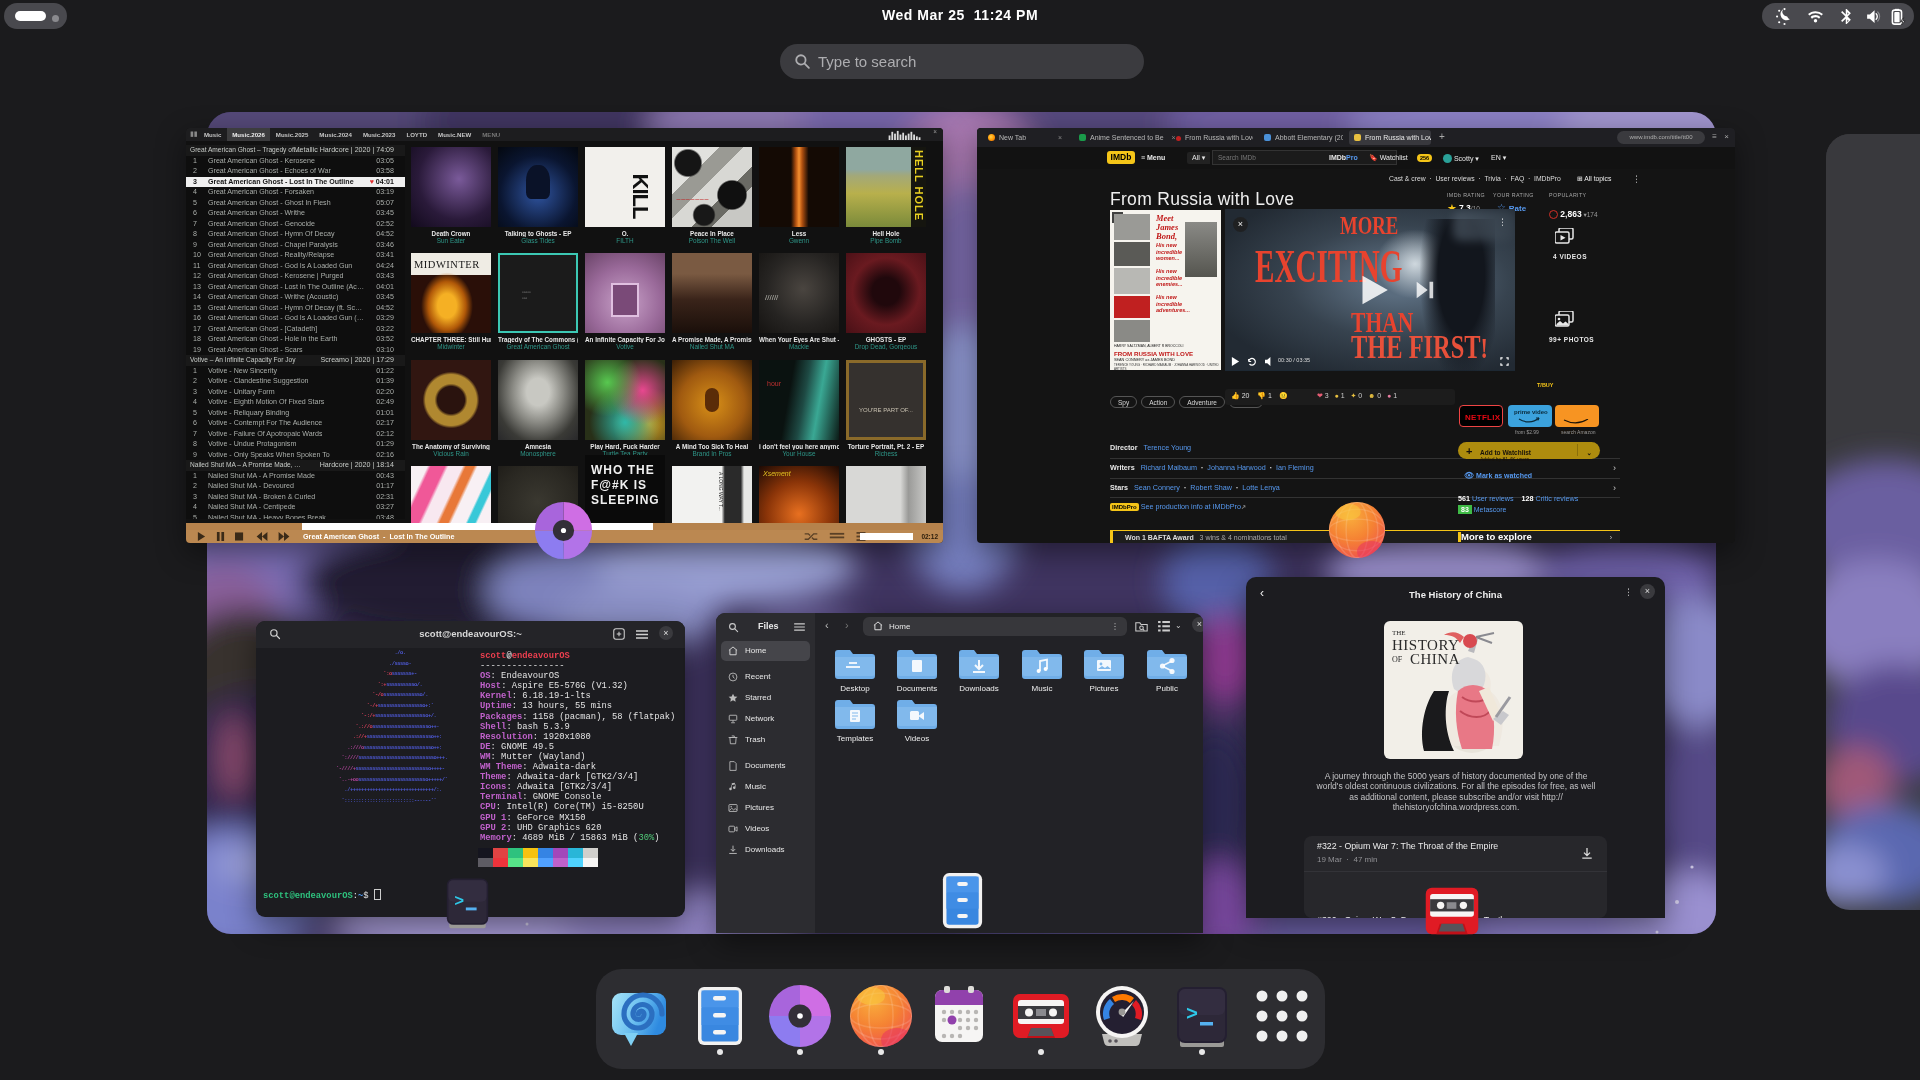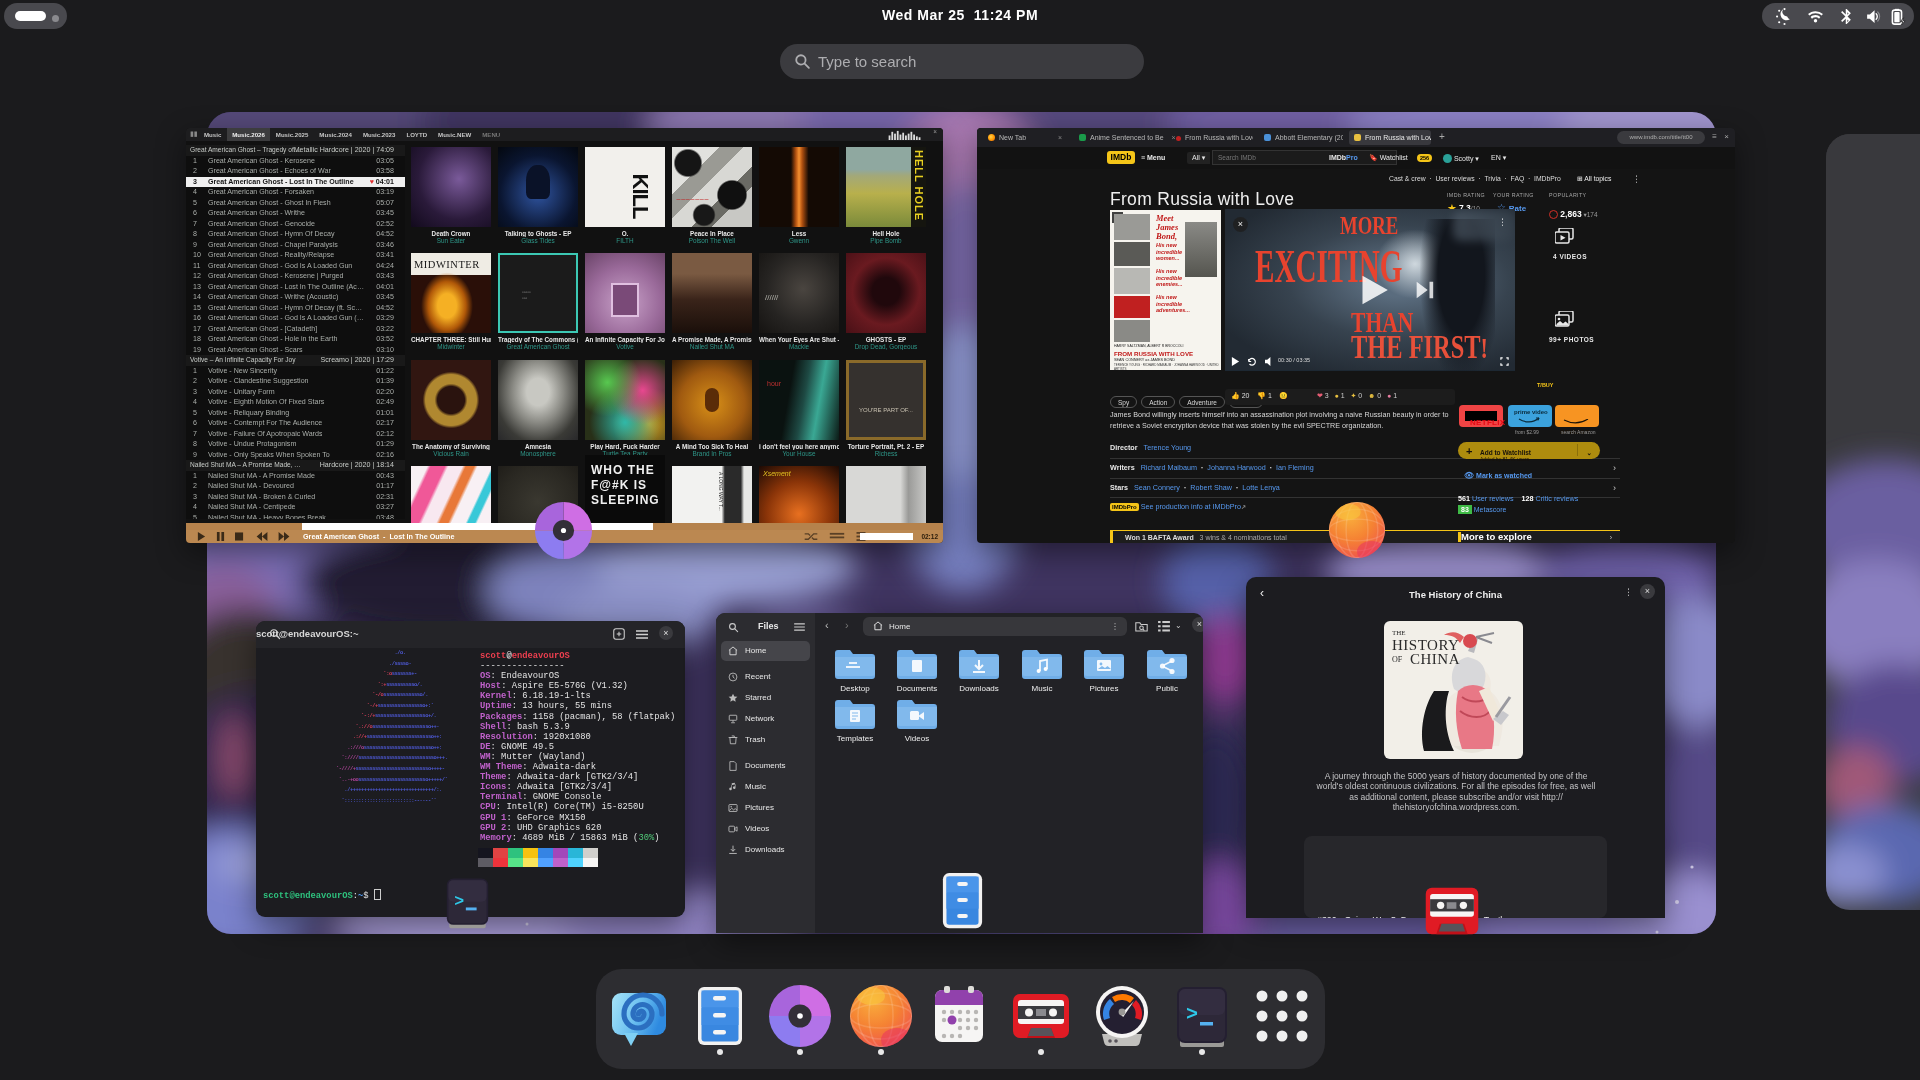--- a/index.html
+++ b/index.html
@@ -74,21 +74,21 @@
 .fchev{position:absolute;left:636px;color:#ccc;font-size:9px}
 .sbtn{position:absolute;width:44px;height:22px;border-radius:4px;top:277px}
 #fwatch{position:absolute;left:481px;top:314px;width:142px;height:17px;background:#ae8c0e;border-radius:9px;color:#18120a;font-size:6.5px;font-weight:bold;line-height:17px}
 .fblue{color:#5799ef}
 #fmeta{position:absolute;left:481px;top:378px;font-size:7px;color:#e8e8e8;font-weight:bold}
 #fbafta{position:absolute;left:133px;top:402px;width:510px;height:13px;background:#1d1d1d;border-left:3px solid #f5c518;border-top:1px solid #f5c518;font-size:7px;color:#ddd;line-height:13px}
 #fmore{position:absolute;left:481px;top:404px;font-size:9.5px;font-weight:bold;color:#fff;border-left:3px solid #f5c518;line-height:10px}
 
 #term{left:256px;top:621px;width:429px;height:296px;background:#1c1c20;border-radius:9px}
 #ttitle{position:absolute;left:0;top:0;width:100%;height:27px;background:#242428;border-radius:9px 9px 0 0;color:#dcdcdc}
-#ttitle .tt{position:absolute;width:100%;top:7px;font-size:9.5px;font-weight:bold;color:#d8d8d8}
+#ttitle .tt{position:absolute;width:100%;text-align:center;top:7px;font-size:9.5px;font-weight:bold;color:#d8d8d8}
 #tascii{position:absolute;left:80px;top:27px;font-family:"Liberation Mono",monospace;font-size:5.4px;font-weight:bold;line-height:10.55px;white-space:pre;color:#4f5bda;letter-spacing:-.45px}
 #tascii i{color:#d6405c;font-style:normal}
 #tascii u{color:#b0449a;text-decoration:none}
 #tinfo{position:absolute;left:224px;top:30px;font-family:"Liberation Mono",monospace;font-size:8.8px;line-height:10.1px;white-space:pre;color:#e4e4e4}
 #tinfo b{color:#c061cb;font-weight:bold}
 #tprompt{position:absolute;left:7px;top:268px;font-family:"Liberation Mono",monospace;font-size:8.8px}
 .pal{position:absolute;width:15px;height:9.5px}
 
 #files{left:716px;top:613px;width:487px;height:320px;background:#222226;border-radius:9px 9px 0 0;overflow:hidden}
 #fsbar{position:absolute;left:0;top:0;width:99px;height:320px;background:#2c2c30}
@@ -706,32 +706,31 @@
       <rect x="4" y="0" width="14" height="11" rx="1.5" fill="none" stroke="#e8e8e8" stroke-width="1.5"></rect>
       <rect x="0" y="4" width="14" height="11" rx="1.5" fill="#151515" stroke="#e8e8e8" stroke-width="1.5"></rect>
       <circle cx="4" cy="8" r="1.3"></circle>
       <path d="M1.5 13l3.5-3 3 2.5 2.5-2 3 2.5v1.5h-12z"></path>
     </svg>
 <span class="fside" style="left:572px;top:208px">99+ PHOTOS</span>
 <span style="position:absolute;left:133px;top:263px;white-space:nowrap"><span class="chip">Spy</span><span class="chip">Action</span><span class="chip">Adventure</span><span class="chip">Thrille</span></span>
 <span style="position:absolute;left:248px;top:261px;width:230px;height:16px;background:#1c1c1c;border-radius:3px"></span>
 <span style="position:absolute;left:254px;top:264px;color:#ddd;font-size:7px">👍 20 &nbsp;&nbsp; 👎 1 &nbsp;&nbsp; 😐</span>
 <span style="position:absolute;left:340px;top:264px;font-size:7px;color:#ccc"><span style="color:#e85d75">❤</span> 3 &nbsp;&nbsp;<span style="color:#e8c040">●</span> 1 &nbsp;&nbsp;<span style="color:#e8c040">✦</span> 0 &nbsp;&nbsp;<span style="color:#e8c040">☻</span> 0 &nbsp;&nbsp;<span style="color:#e87da0">●</span> 1</span>
-<div id="fdesc">James Bond willingly inserts himself into an assassination plot involving a naive Russian beauty in order to<br>retrieve a Soviet encryption device that was stolen by the evil SPECTRE organization.</div>
 <span class="frow" style="top:315px">Director&nbsp;&nbsp; <a>Terence Young</a></span>
 <div class="fhr" style="top:330px"></div>
 <span class="frow" style="top:335px">Writers&nbsp;&nbsp; <a>Richard Maibaum</a> &nbsp;·&nbsp; <a>Johanna Harwood</a> &nbsp;·&nbsp; <a>Ian Fleming</a></span>
     <span class="fchev" style="top:335px">›</span>
 <div class="fhr" style="top:350px"></div>
 <span class="frow" style="top:355px">Stars&nbsp;&nbsp; <a>Sean Connery</a> &nbsp;·&nbsp; <a>Robert Shaw</a> &nbsp;·&nbsp; <a>Lotte Lenya</a></span>
     <span class="fchev" style="top:355px">›</span>
 <div class="fhr" style="top:369px"></div>
 <span class="frow" style="top:374px"><span style="background:#f5c518;color:#000;font-size:6px;padding:1px 2px;border-radius:2px">IMDb<span style="color:#26629">Pro</span></span> <a>See production info at IMDbPro</a><span style="color:#888;font-size:6px">↗</span></span>
 <span style="position:absolute;left:560px;top:254px;color:#f5c518;font-size:5.5px;font-weight:bold">T/BUY</span>
-<span class="sbtn" style="left:482px;background:#000;border:6px solid #ef4444">
+<span class="sbtn" style="left:482px;background:#000;border:1px solid #ef4444">
       <span style="position:absolute;left:5px;top:7px;color:#e50914;font-weight:bold;font-size:8px;letter-spacing:.3px">NETFLIX</span>
     </span>
 <span class="sbtn" style="left:531px;background:#3ba2dd">
       <span style="position:absolute;left:6px;top:4px;color:#0a2a3a;font-weight:bold;font-size:6px">prime video</span>
       <svg style="position:absolute;left:10px;top:12px" width="22" height="7" viewBox="0 0 22 7">
         <path d="M1 2c6 4 14 4 20-1" fill="none" stroke="#0a2a3a" stroke-width="1.2"></path>
         <path d="M21 1l-3 0m3 0l-1 2.5" stroke="#0a2a3a" stroke-width="1"></path>
       </svg>
     </span>
 <span class="sbtn" style="left:578px;background:#f79422">
@@ -1001,20 +1000,27 @@
 <path d="M80 16c-6-6-14-6-20-2 8 0 12 2 16 8z" fill="#e06060"></path>
 <path d="M74 70 C70 90 72 110 78 128 L108 128 C112 108 110 88 104 70 C96 62 82 62 74 70z" fill="#e87886"></path>
 <path d="M78 76c8 6 20 6 26 0M76 90c10 8 24 8 30 0" stroke="#c04858" stroke-width="2" fill="none"></path>
 <path d="M95 70l14 30 8-6-12-28z" fill="#f0e8da"></path>
 <path d="M109 98l10-8 6 4-8 10z" fill="#c8c8cc"></path>
 <path d="M112 96l14-20" stroke="#9a9aa0" stroke-width="3"></path>
 </svg>
 </div>
 <div id="pdesc">A journey through the 5000 years of history documented by one of the<br>world's oldest continuous civilizations. For all the episodes for free, as well<br>as additional content, please subscribe and/or visit http://<br>thehistoryofchina.wordpress.com.</div>
 <div id="peps">
+<div class="ep" style="top:0">
+        <span class="e1">#322 - Opium War 7: The Throat of the Empire</span>
+        <span class="e2">19 Mar&nbsp; ·&nbsp; 47 min</span>
+        <svg width="12" height="13" viewBox="0 0 14 15" fill="none" stroke="#ddd" stroke-width="1.5">
+          <path d="M7 1v8M3.5 6.5L7 10l3.5-3.5M1.5 13h11"></path>
+        </svg>
+      </div>
 <div class="ep" style="top:74px">
         <span class="e1">#320 - Opium War 5: Bayonets and British Teeth</span>
       </div>
 </div>
 </div>
 <div id="winhost"></div>
 
 <div class="abs" id="dock"></div>
 <div class="abs dicon" style="left:607px" id="ic-chat"><svg width="64" height="64" viewBox="0 0 64 64">
       <defs>

